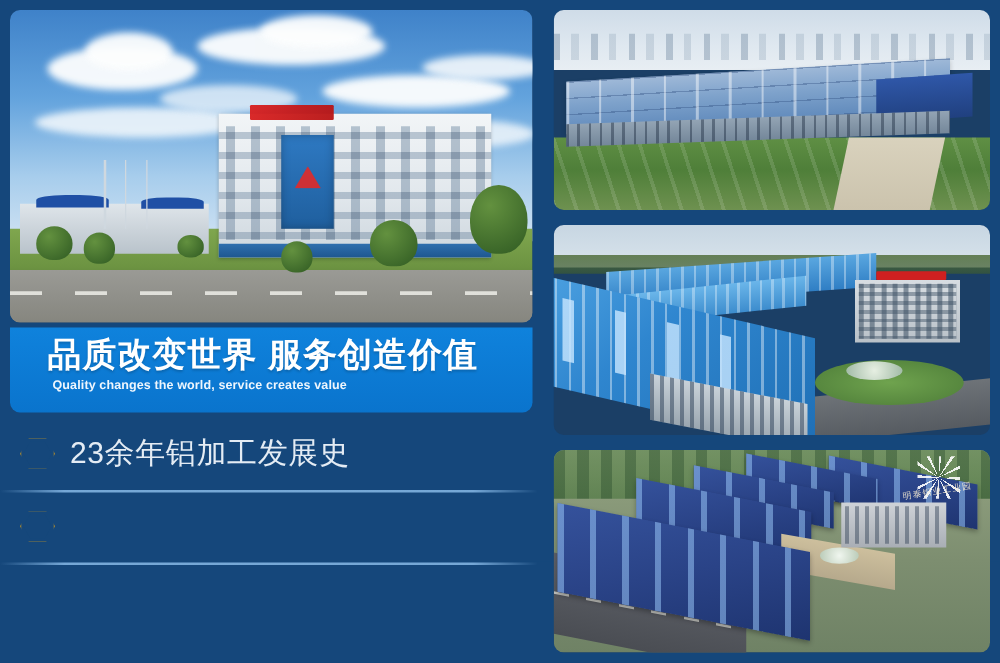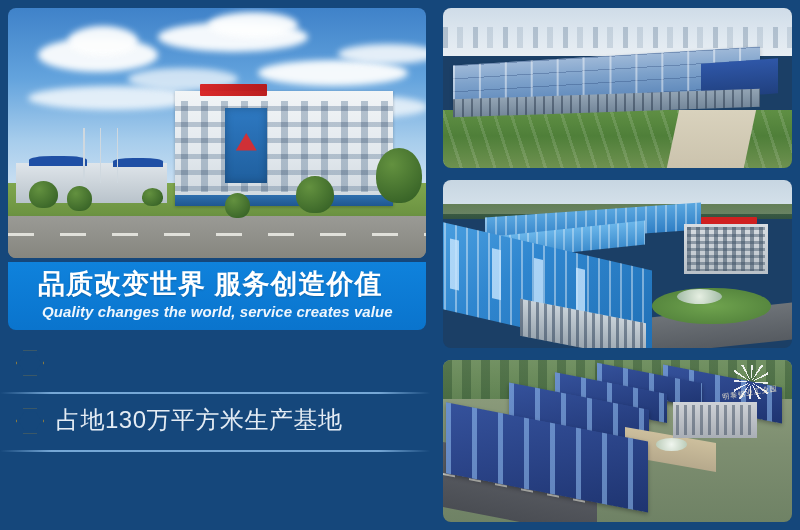--- a/index.html
+++ b/index.html
@@ -96,21 +96,21 @@
     background:linear-gradient(180deg,#0f82dc 0%,#0a74cd 100%);
     border-radius:0 0 8px 8px;
   }
   .banner-cn{
     position:absolute;left:30px;top:4px;color:#ffffff;
     font-size:27px;font-weight:bold;letter-spacing:1px;white-space:nowrap;
     text-shadow:0 1px 2px rgba(0,0,0,.18);
   }
   .banner-en{
     position:absolute;left:34px;top:41px;color:#eef6fd;
-    font-size:15px;font-weight:bold;letter-spacing:.1px;white-space:nowrap;font-style:italic;
+    font-size:10px;font-weight:bold;letter-spacing:.1px;white-space:nowrap;
   }
 
   
   .features{position:absolute;left:0;top:336px;width:430px;}
   .feat{position:relative;height:58px;}
   .hexmark{
     position:absolute;left:16px;top:14px;width:26px;height:24px;
     border:1.6px solid #b08c2e;
     clip-path:polygon(25% 3%,75% 3%,100% 50%,75% 97%,25% 97%,0 50%);
     background:transparent;
@@ -283,29 +283,29 @@
     <div class="banner-cn">品质改变世界  服务创造价值</div>
     <div class="banner-en">Quality changes the world, service creates value</div>
   </div>
 
   <div class="features">
 
     <div class="feat">
       <span class="hexmark">
           <i></i>
         </span>
+      <span class="feat-text">23余年铝加工发展史</span>
       <span class="divider"></span>
     </div>
 
 
     <div class="feat">
       <span class="hexmark">
           <i></i>
         </span>
-      <span class="feat-text">占地130万平方米生产基地</span>
       <span class="divider"></span>
     </div>
 
   </div>
 
   <div class="frame r1">
     <div class="photo">
       <div class="hazeSky"></div>
       <div class="cityline"></div>
       <div class="fieldGreen"></div>

